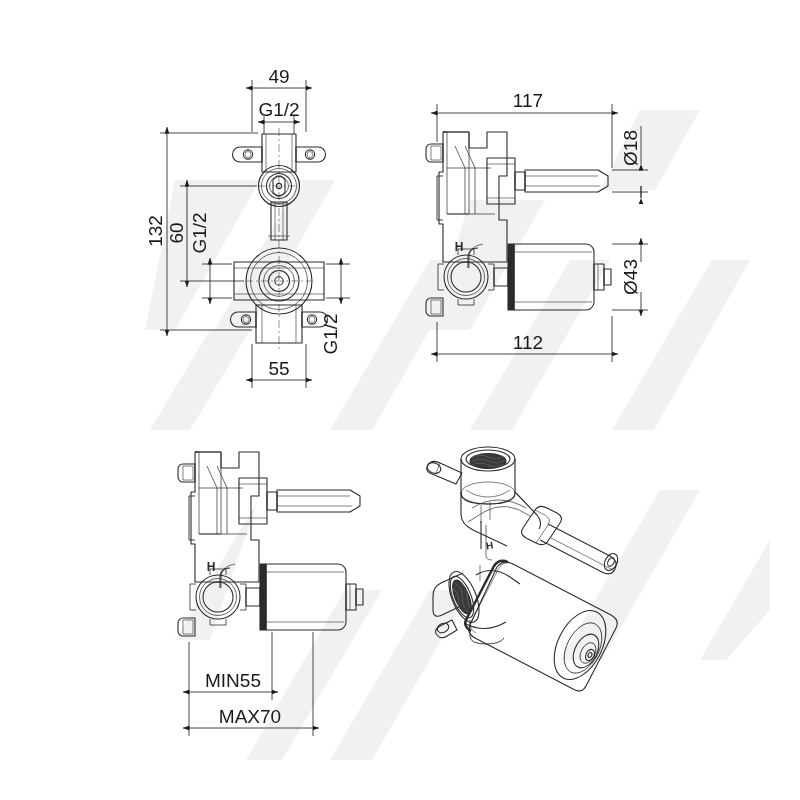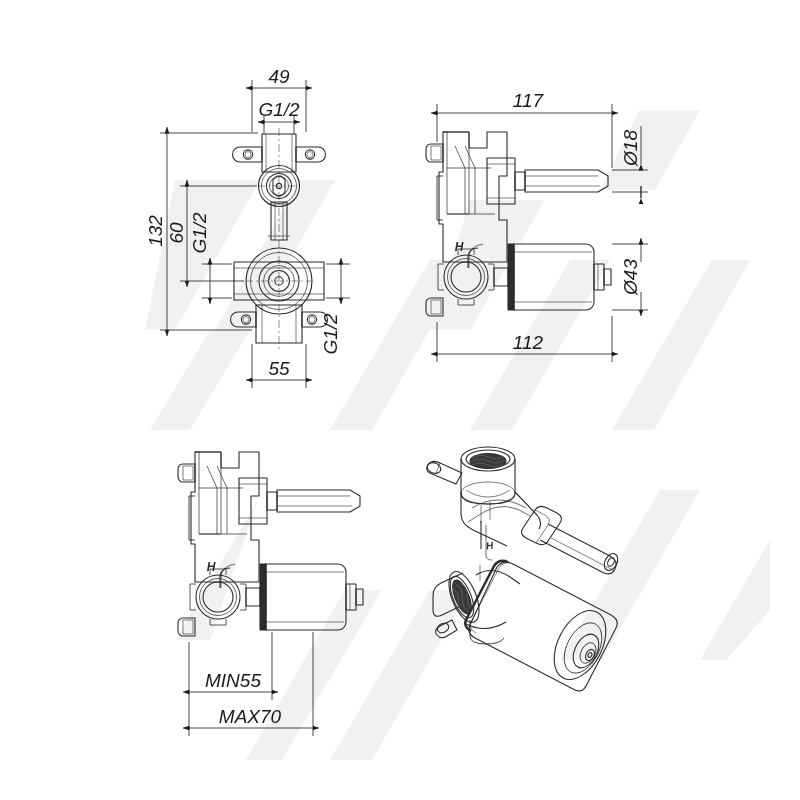--- a/index.html
+++ b/index.html
@@ -1,18 +1,18 @@
 <!DOCTYPE html>
 <html><head>
 <meta charset="utf-8">
 <title>Wall Mixer Diverter Technical Drawing</title>
 <style>
   html,body{margin:0;padding:0;background:#ffffff;}
   body{width:800px;height:800px;overflow:hidden;font-family:"Liberation Sans",sans-serif;}
-  #sheet{position:relative;width:651px;height:800px;background:#ffffff;font-style:italic;}
+  #sheet{position:relative;width:651px;height:800px;background:#ffffff;}
   #sheet svg{display:block;}
   .dimtxt{font-family:"Liberation Sans",sans-serif;font-size:19px;fill:#1a1a1a;}
 </style>
 </head>
 <body>
 
 <div id="sheet">
 <svg width="800" height="800" viewBox="0 0 800 800" xmlns="http://www.w3.org/2000/svg">
 
   <defs>

